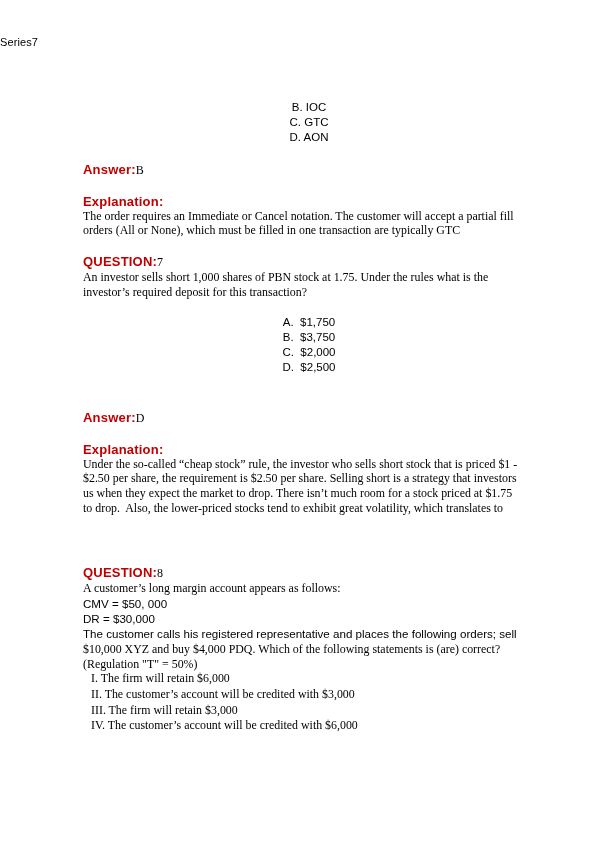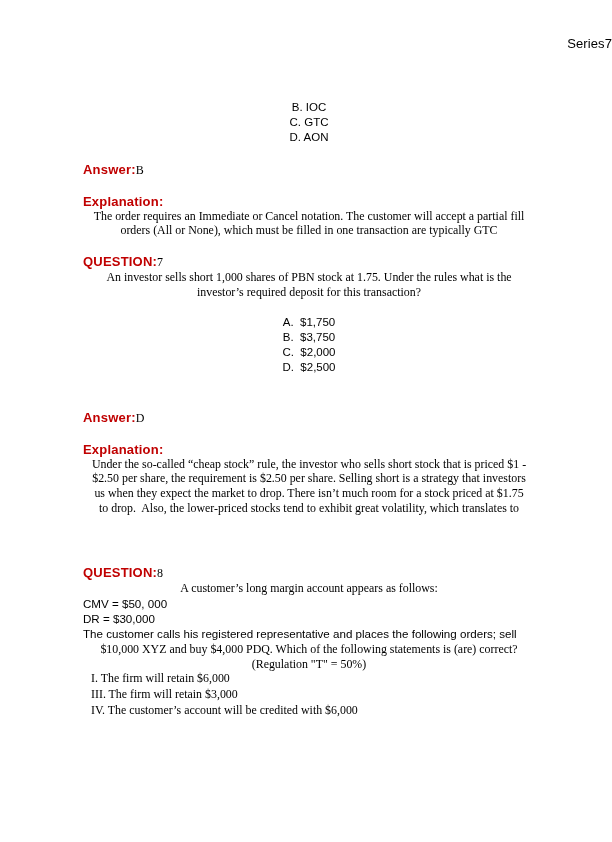--- a/index.html
+++ b/index.html
@@ -23,23 +23,23 @@
     width: 612px;
     height: 842px;
     background: #ffffff;
   }
   
   .page-header {
     position: absolute;
     top: 36px;
     left: 0;
     width: 612px;
-    text-align: right;
+    text-align: left;
     font-family: "Liberation Sans", sans-serif;
-    font-size: 13px;
+    font-size: 11px;
     letter-spacing: 0.1px;
     color: #000000;
   }
   
   .content {
     position: absolute;
     left: 83px;
     top: 100px;
     width: 452px;
   }
@@ -66,21 +66,21 @@
     font-size: 12px;
   }
   .q-line { line-height: 15px; margin: 0; }
   .para {
     font-family: "Liberation Serif", serif;
     font-size: 11.9px;
     line-height: 14.8px;
     text-align: left;
     margin: 0;
   }
-  .para-line { display: block; white-space: pre; text-align: center; }
+  .para-line { display: block; white-space: pre; }
   .sans-line {
     display: block;
     white-space: pre;
     font-family: "Liberation Sans", sans-serif;
     font-size: 11.6px;
     line-height: 15.4px;
   }
   .roman-line {
     display: block;
     white-space: pre;
@@ -173,18 +173,19 @@
       <span class="sans-line">CMV = $50, 000</span>
       <span class="sans-line">DR = $30,000</span>
       <span class="sans-line">The customer calls his registered representative and places the following orders; sell</span>
     </div>
     <p class="para">
       <span class="para-line">$10,000 XYZ and buy $4,000 PDQ. Which of the following statements is (are) correct?</span>
       <span class="para-line">(Regulation "T" = 50%)</span>
     </p>
     <div>
       <span class="roman-line">I. The firm will retain $6,000</span>
+      <span class="roman-line">II. The customer’s account will be credited with $3,000</span>
       <span class="roman-line">III. The firm will retain $3,000</span>
       <span class="roman-line">IV. The customer’s account will be credited with $6,000</span>
     </div>
 
   </div>
 </div>
 
 </body></html>

